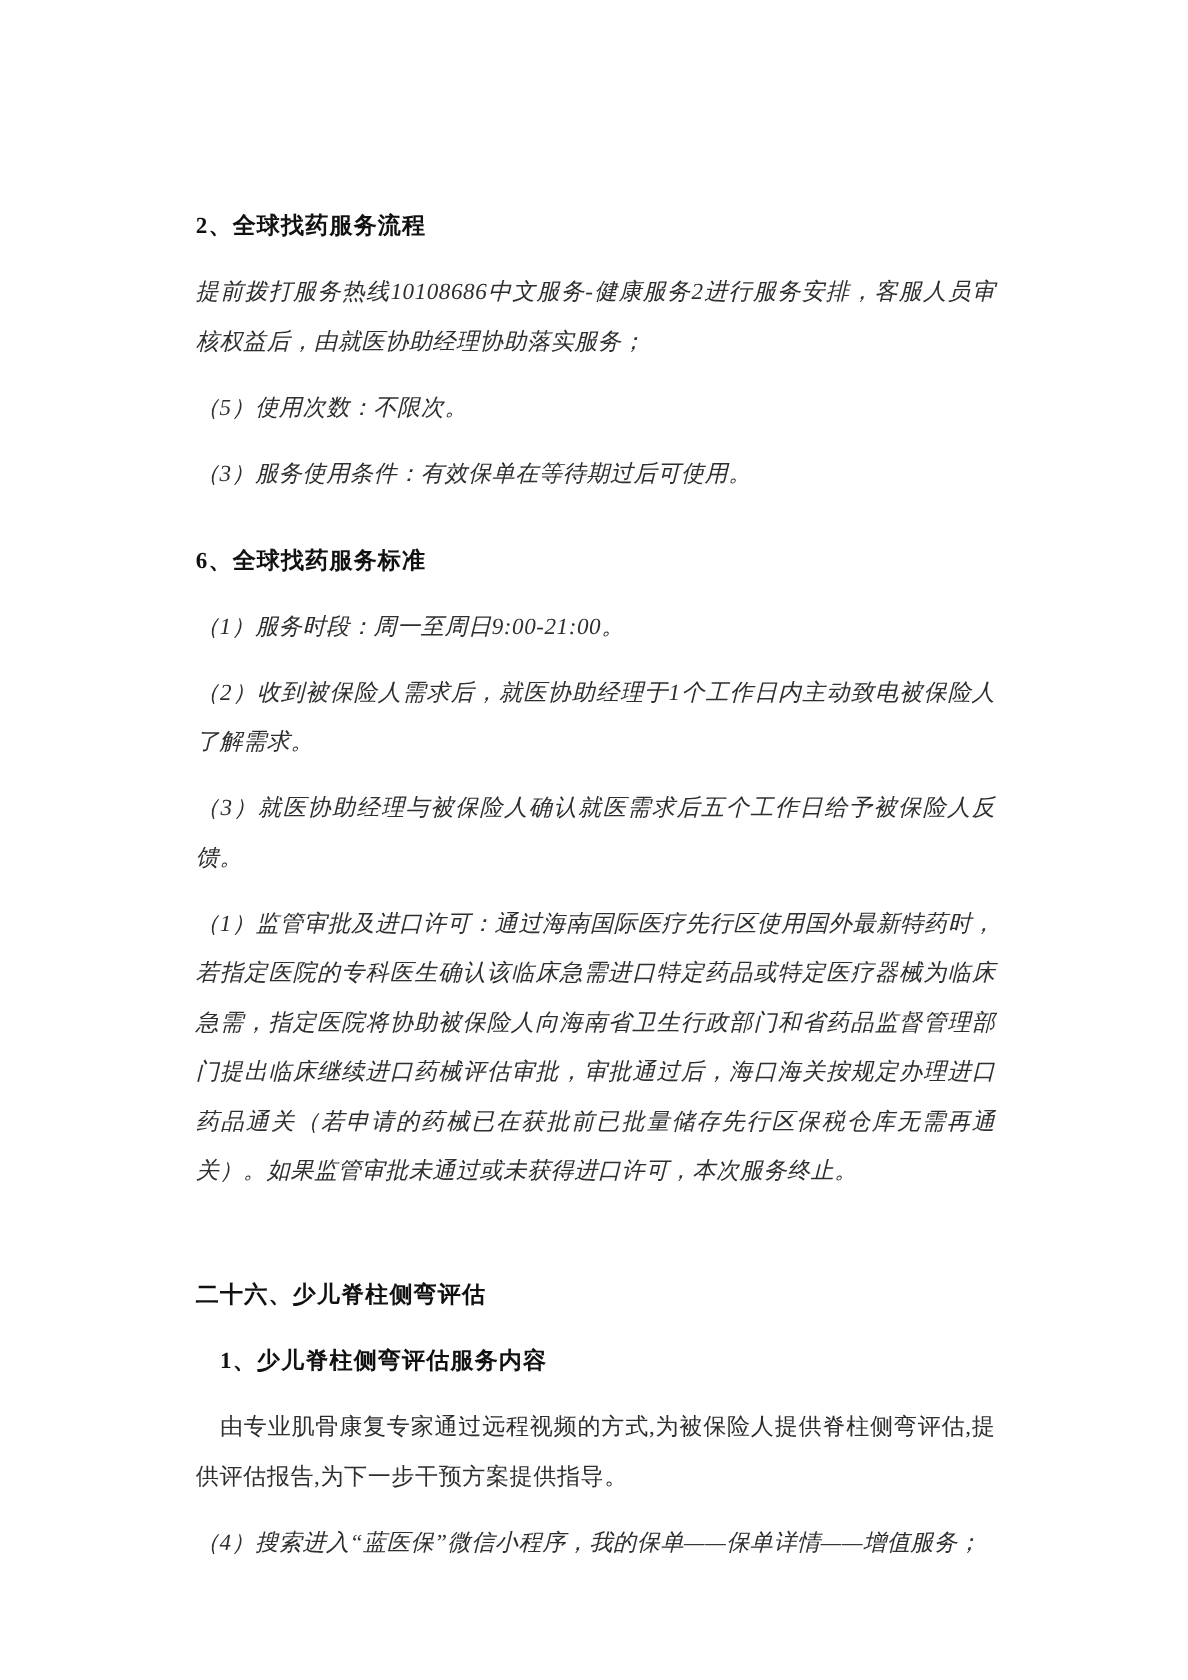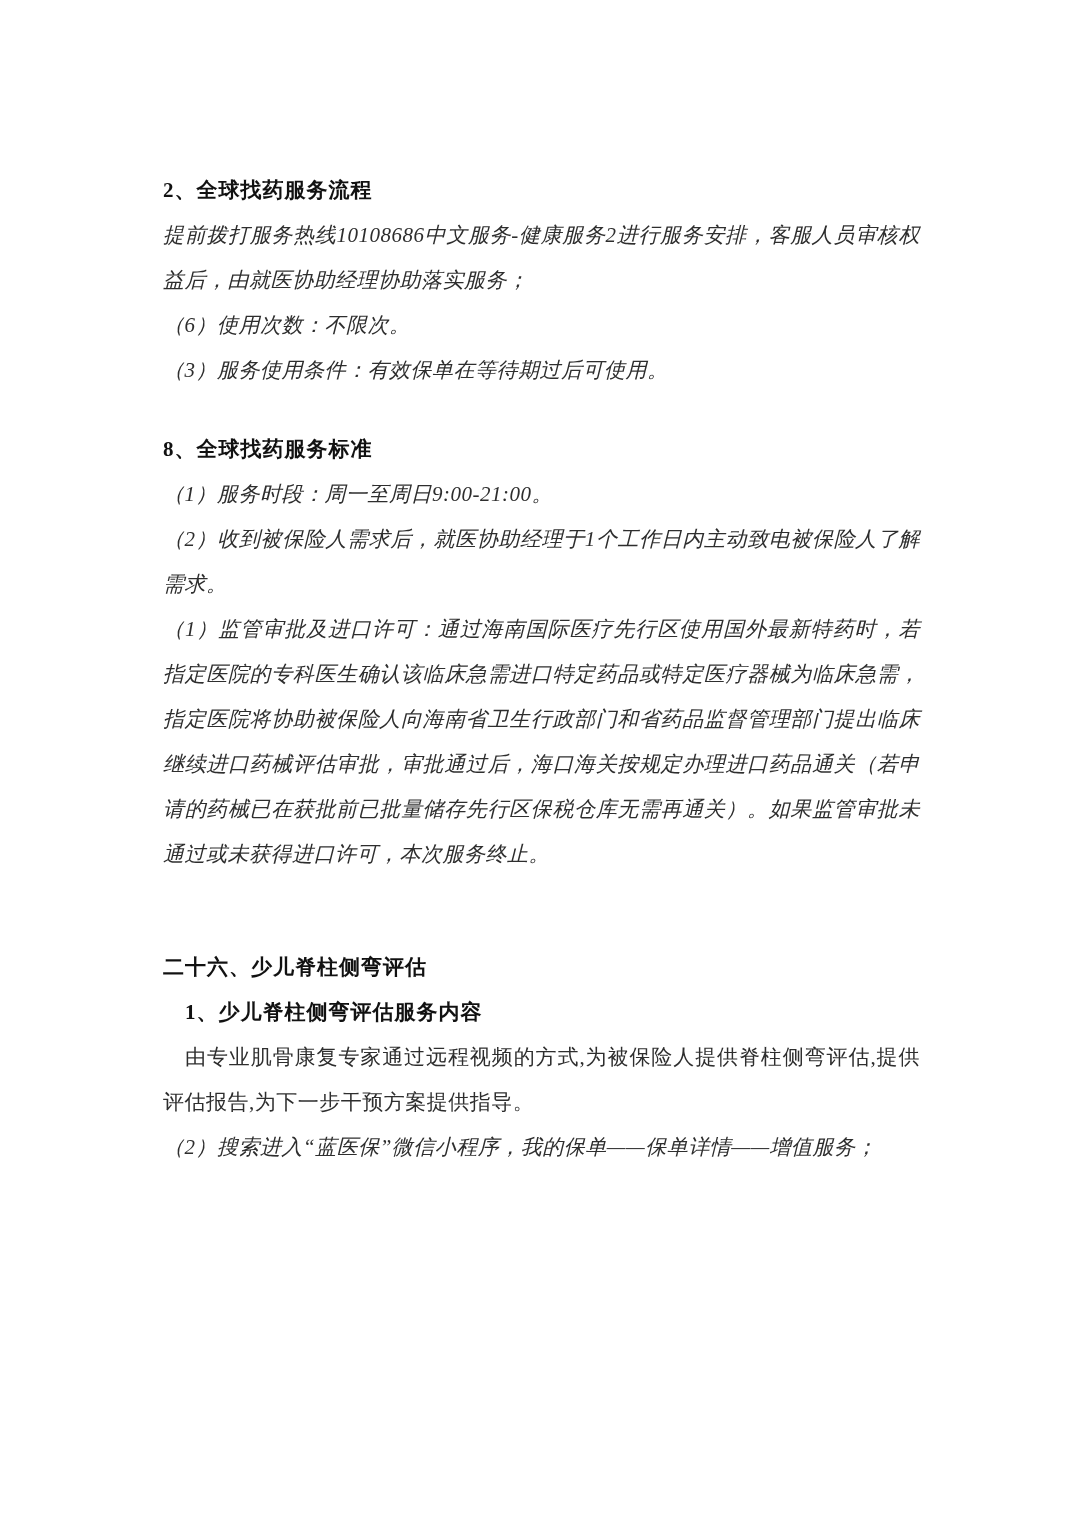--- a/index.html
+++ b/index.html
@@ -14,21 +14,21 @@
     width: 1080px;
     height: 1527px;
     background: var(--page-bg);
     overflow: hidden;
     font-family: "Liberation Serif", "DejaVu Serif", serif;
   }
   .content {
     padding: 168px 160px 0 163px;
   }
   .blk {
-    margin: 0;
+    margin: 15px;
     font-size: 21px;
     line-height: 45px;
     font-weight: normal;
     color: var(--body-text);
     letter-spacing: 0.5px;
   }
   .heading, .subheading {
     font-weight: bold;
     color: var(--heading-text);
     letter-spacing: 1px;
@@ -49,24 +49,25 @@
   .gap-section { margin-top: 34px; }
   .gap-large { margin-top: 68px; }
 </style>
 </head>
 <body>
 
 <div class="page">
   <div class="content">
       <h3 class="blk heading">2、全球找药服务流程</h3>
       <p class="blk paragraph">提前拨打服务热线10108686中文服务-健康服务2进行服务安排，客服人员审核权益后，由就医协助经理协助落实服务；</p>
-      <p class="blk paragraph">（6）使用次数：不限次。</p>
+      <p class="blk paragraph">（5）使用次数：不限次。</p>
       <p class="blk paragraph">（3）服务使用条件：有效保单在等待期过后可使用。</p>
-      <h3 class="blk heading gap-section">8、全球找药服务标准</h3>
+      <h3 class="blk heading gap-section">6、全球找药服务标准</h3>
       <p class="blk paragraph">（1）服务时段：周一至周日9:00-21:00。</p>
       <p class="blk paragraph">（2）收到被保险人需求后，就医协助经理于1个工作日内主动致电被保险人了解需求。</p>
+      <p class="blk paragraph">（3）就医协助经理与被保险人确认就医需求后五个工作日给予被保险人反馈。</p>
       <p class="blk paragraph">（1）监管审批及进口许可：通过海南国际医疗先行区使用国外最新特药时，若指定医院的专科医生确认该临床急需进口特定药品或特定医疗器械为临床急需，指定医院将协助被保险人向海南省卫生行政部门和省药品监督管理部门提出临床继续进口药械评估审批，审批通过后，海口海关按规定办理进口药品通关（若申请的药械已在获批前已批量储存先行区保税仓库无需再通关）。如果监管审批未通过或未获得进口许可，本次服务终止。</p>
       <h3 class="blk heading gap-large">二十六、少儿脊柱侧弯评估</h3>
       <h3 class="blk subheading">1、少儿脊柱侧弯评估服务内容</h3>
       <p class="blk paragraph-indent">由专业肌骨康复专家通过远程视频的方式,为被保险人提供脊柱侧弯评估,提供评估报告,为下一步干预方案提供指导。</p>
-      <p class="blk paragraph">（2）搜索进入“蓝医保”微信小程序，我的保单——保单详情——增值服务；</p>
+      <p class="blk paragraph">（4）搜索进入“蓝医保”微信小程序，我的保单——保单详情——增值服务；</p>
     </div>
 </div>
 
 </body></html>

